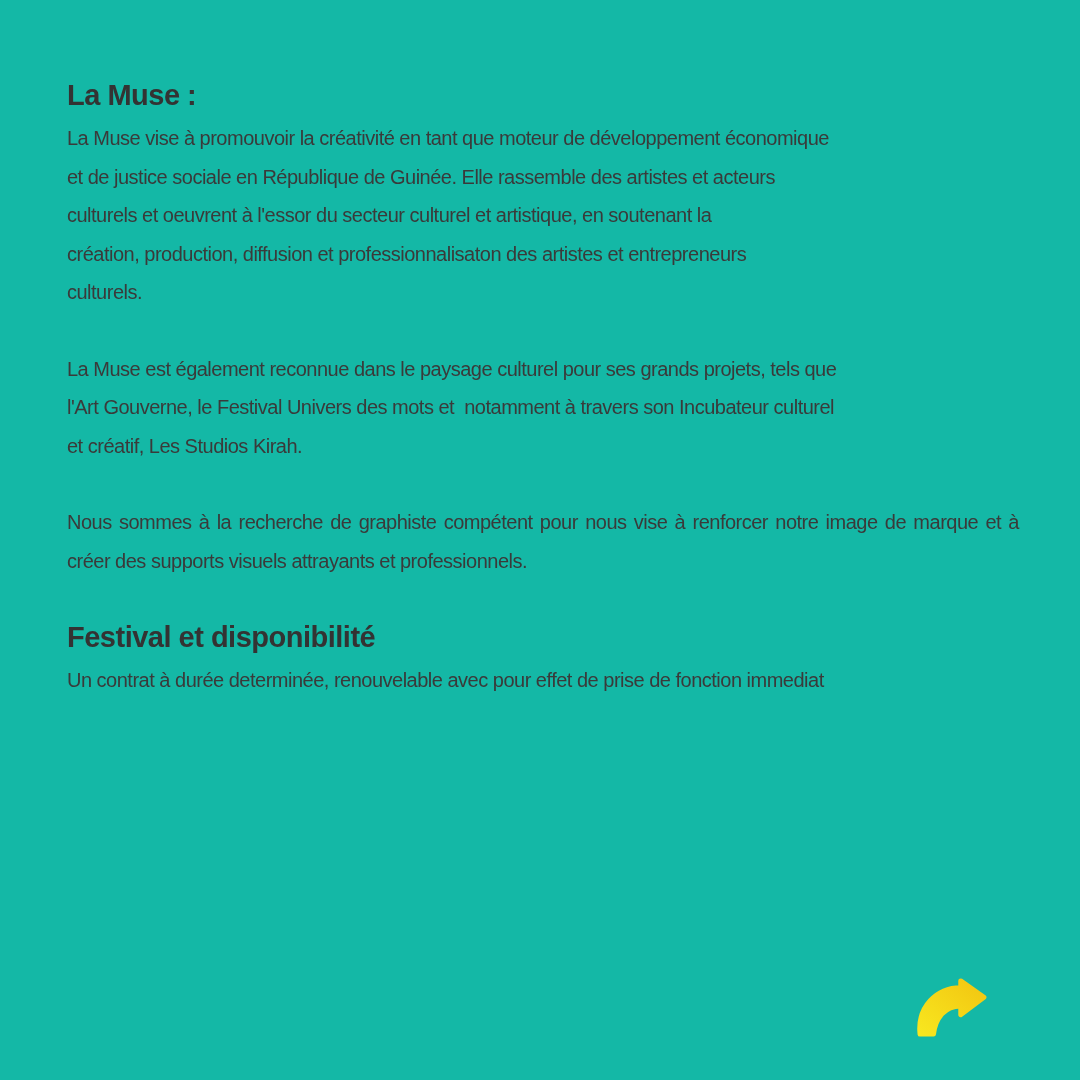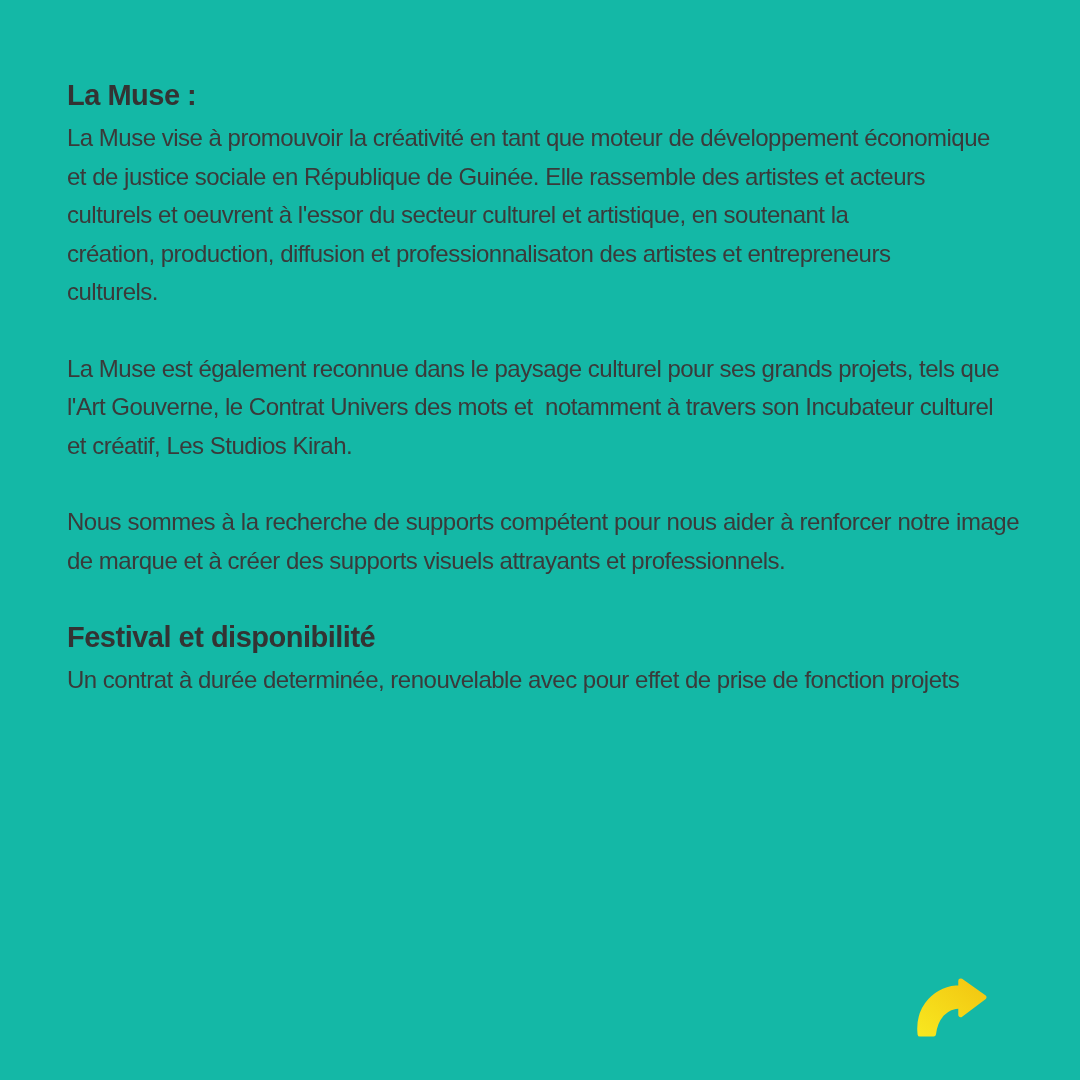--- a/index.html
+++ b/index.html
@@ -29,21 +29,21 @@
     line-height: 38px;
     font-weight: 700;
     color: #333333;
     letter-spacing: -0.5px;
   }
   h2.section-heading.first {
     margin-top: 0;
   }
   p.body-text {
     margin: 0 0 38px 0;
-    font-size: 24px;
+    font-size: 20px;
     line-height: 38.5px;
     font-weight: 400;
     color: #3a3a3a;
     letter-spacing: -0.5px;
   }
   p.body-text.prewrapped {
     white-space: pre;       
   }
   p.body-text.justified {
     text-align: justify;
@@ -71,27 +71,27 @@
 <div class="canvas">
   <div class="content">
 
     <h2 class="section-heading first">La Muse :</h2>
     <p class="body-text prewrapped">La Muse vise à promouvoir la créativité en tant que moteur de développement économique
 et de justice sociale en République de Guinée. Elle rassemble des artistes et acteurs
 culturels et oeuvrent à l'essor du secteur culturel et artistique, en soutenant la
 création, production, diffusion et professionnalisaton des artistes et entrepreneurs
 culturels.</p>
     <p class="body-text prewrapped">La Muse est également reconnue dans le paysage culturel pour ses grands projets, tels que
-l'Art Gouverne, le Contrat Univers des mots et  notamment à travers son Incubateur culturel
+l'Art Gouverne, le Festival Univers des mots et  notamment à travers son Incubateur culturel
 et créatif, Les Studios Kirah.</p>
 
-    <p class="body-text justified">Nous sommes à la recherche de supports compétent pour nous aider à renforcer notre image de marque et à créer des supports visuels attrayants et professionnels.</p>
+    <p class="body-text justified">Nous sommes à la recherche de graphiste compétent pour nous vise à renforcer notre image de marque et à créer des supports visuels attrayants et professionnels.</p>
 
     <h2 class="section-heading">Festival et disponibilité</h2>
-    <p class="body-text last">Un contrat à durée determinée, renouvelable avec pour effet de prise de fonction projets</p>
+    <p class="body-text last">Un contrat à durée determinée, renouvelable avec pour effet de prise de fonction immediat</p>
 
   </div>
 
   <div class="arrow-wrap">
     <svg viewBox="0 0 80 66" xmlns="http://www.w3.org/2000/svg">
       <defs>
         <linearGradient id="arrowGrad" x1="0" y1="1" x2="1" y2="0">
           <stop offset="0" stop-color="#f8e71f"></stop>
           <stop offset="1" stop-color="#f2c511"></stop>
         </linearGradient>

